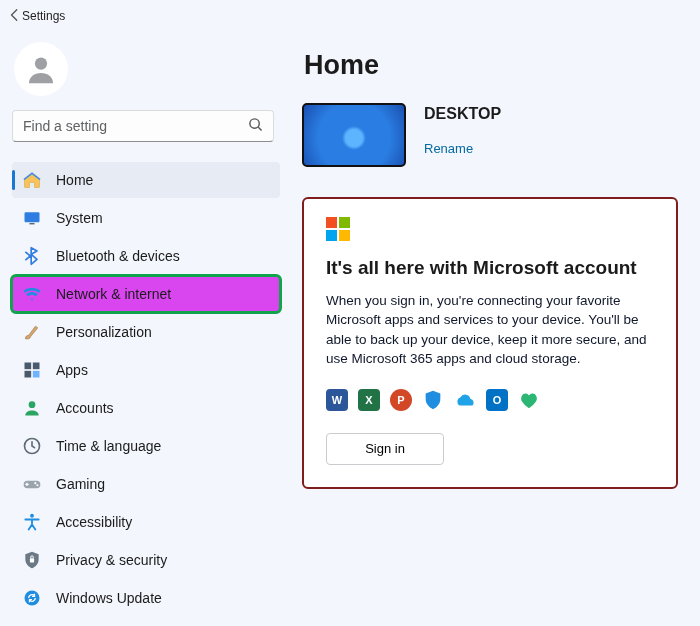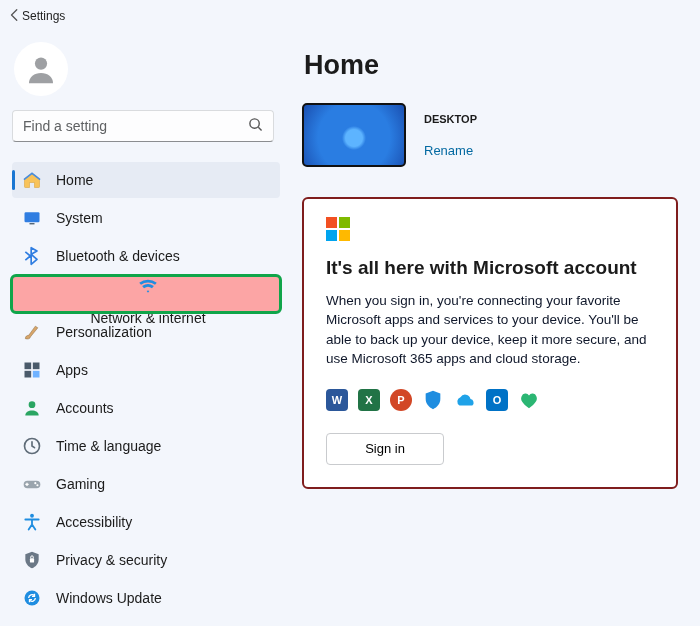--- a/index.html
+++ b/index.html
@@ -44,36 +44,35 @@
     height: 36px; padding: 0 6px 0 10px;
     border-radius: 4px; position: relative;
     cursor: default;
   }
   .nav-item.selected { background: #e6ebf4; }
   .nav-item.selected::before {
     content: ""; position: absolute; left: 0; top: 8px; bottom: 8px;
     width: 3px; background: #1976d2; border-radius: 2px;
   }
   .nav-item.highlight {
-    background: #fca5a5;
+    background: #d946ef;
     outline: 3px solid #10a54a;
     outline-offset: -1px;
-    flex-direction: column;
   }
   .nav-item .nico { width: 20px; height: 20px; display: flex; align-items: center; justify-content: center; }
   .nav-item .nlabel { font-size: 14px; color: #1b1b1b; }
   .main { flex: 1; padding: 14px 22px 0 14px; }
   .main h1 { font-size: 27px; font-weight: 600; margin: 8px 0 22px 2px; }
   .device { display: flex; align-items: flex-start; gap: 18px; margin-bottom: 30px; }
   .wall {
     width: 104px; height: 64px; border: 2px solid #111; border-radius: 5px;
     background: radial-gradient(circle at 50% 55%, #5db4ff 0 14%, #2a7de2 20% 60%, #1a4fb0 100%);
     position: relative; overflow: hidden;
   }
-  .devname { font-size: 11px; font-weight: 700; margin-top: 10px; }
+  .devname { font-size: 16px; font-weight: 700; margin-top: 2px; }
   .rename { color: #0369a1; font-size: 13px; margin-top: 18px; cursor: default; }
   .card {
     background: #fff; border: 2px solid #7f1d1d; border-radius: 6px;
     padding: 18px 22px 22px 22px;
   }
   .mslogo { display: grid; grid-template-columns: 11px 11px; grid-template-rows: 11px 11px; gap: 1.5px; width: 24px; margin-bottom: 16px; }
   .mslogo span:nth-child(1){background:#f25022;} .mslogo span:nth-child(2){background:#7fba00;}
   .mslogo span:nth-child(3){background:#00a4ef;} .mslogo span:nth-child(4){background:#ffb900;}
   .card h2 { font-size: 19px; font-weight: 600; margin-bottom: 12px; }
   .card p { font-size: 13.5px; color: #0f172a; line-height: 1.45; margin-bottom: 20px; }

